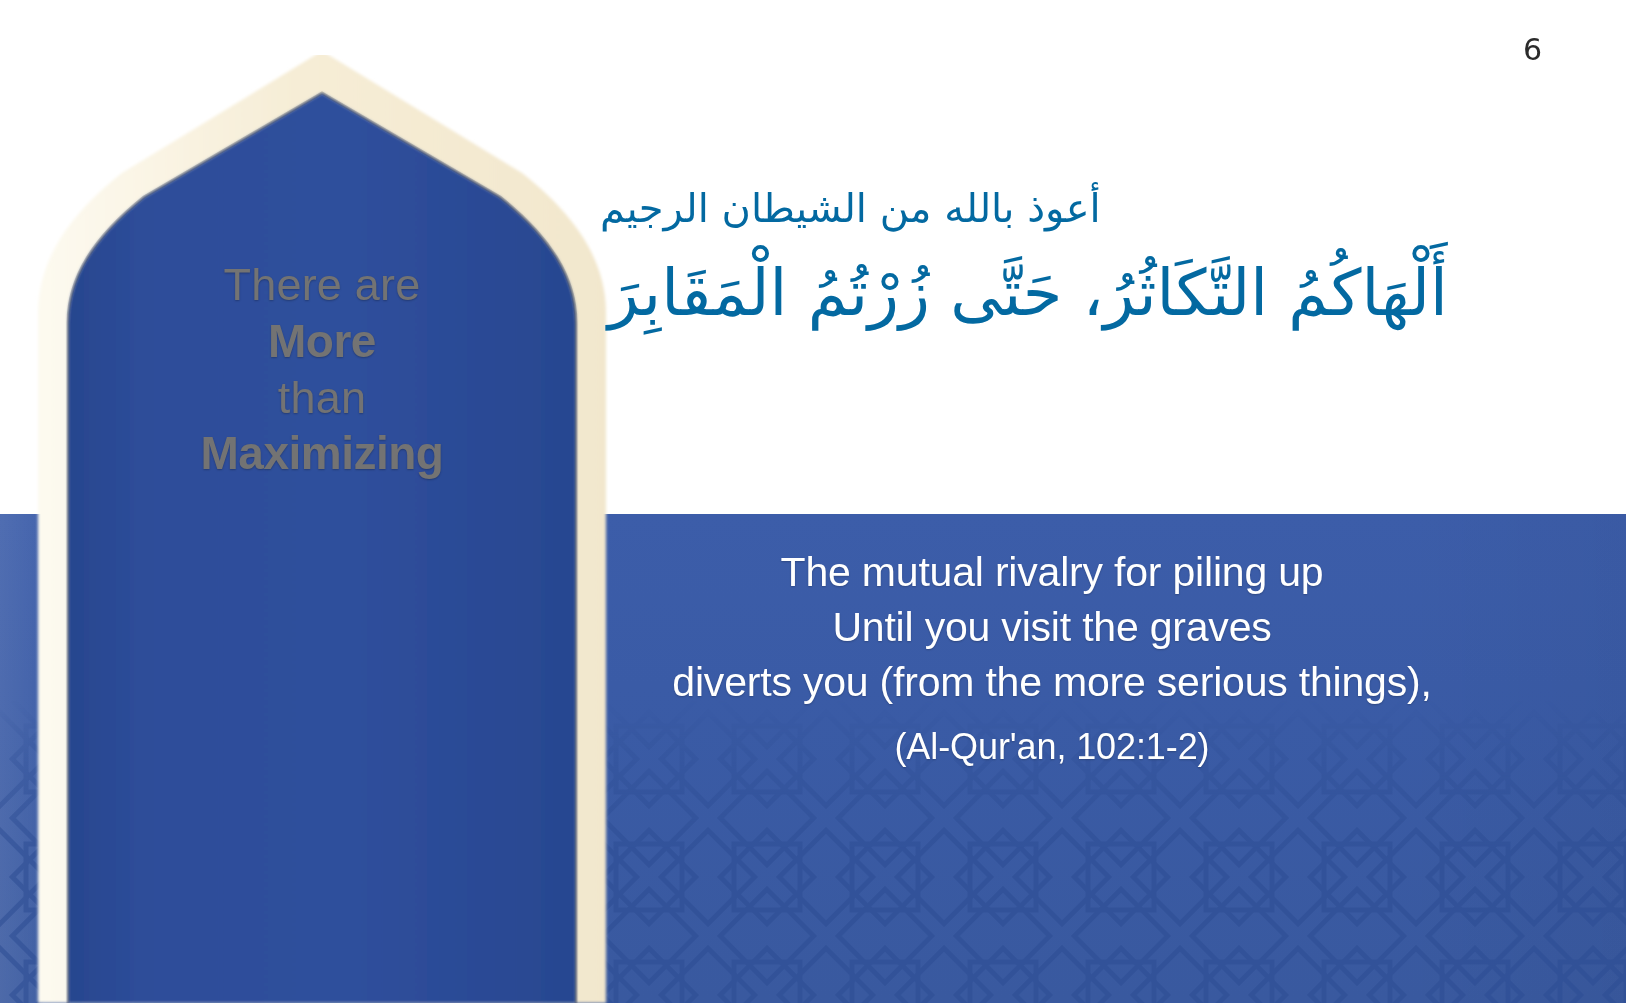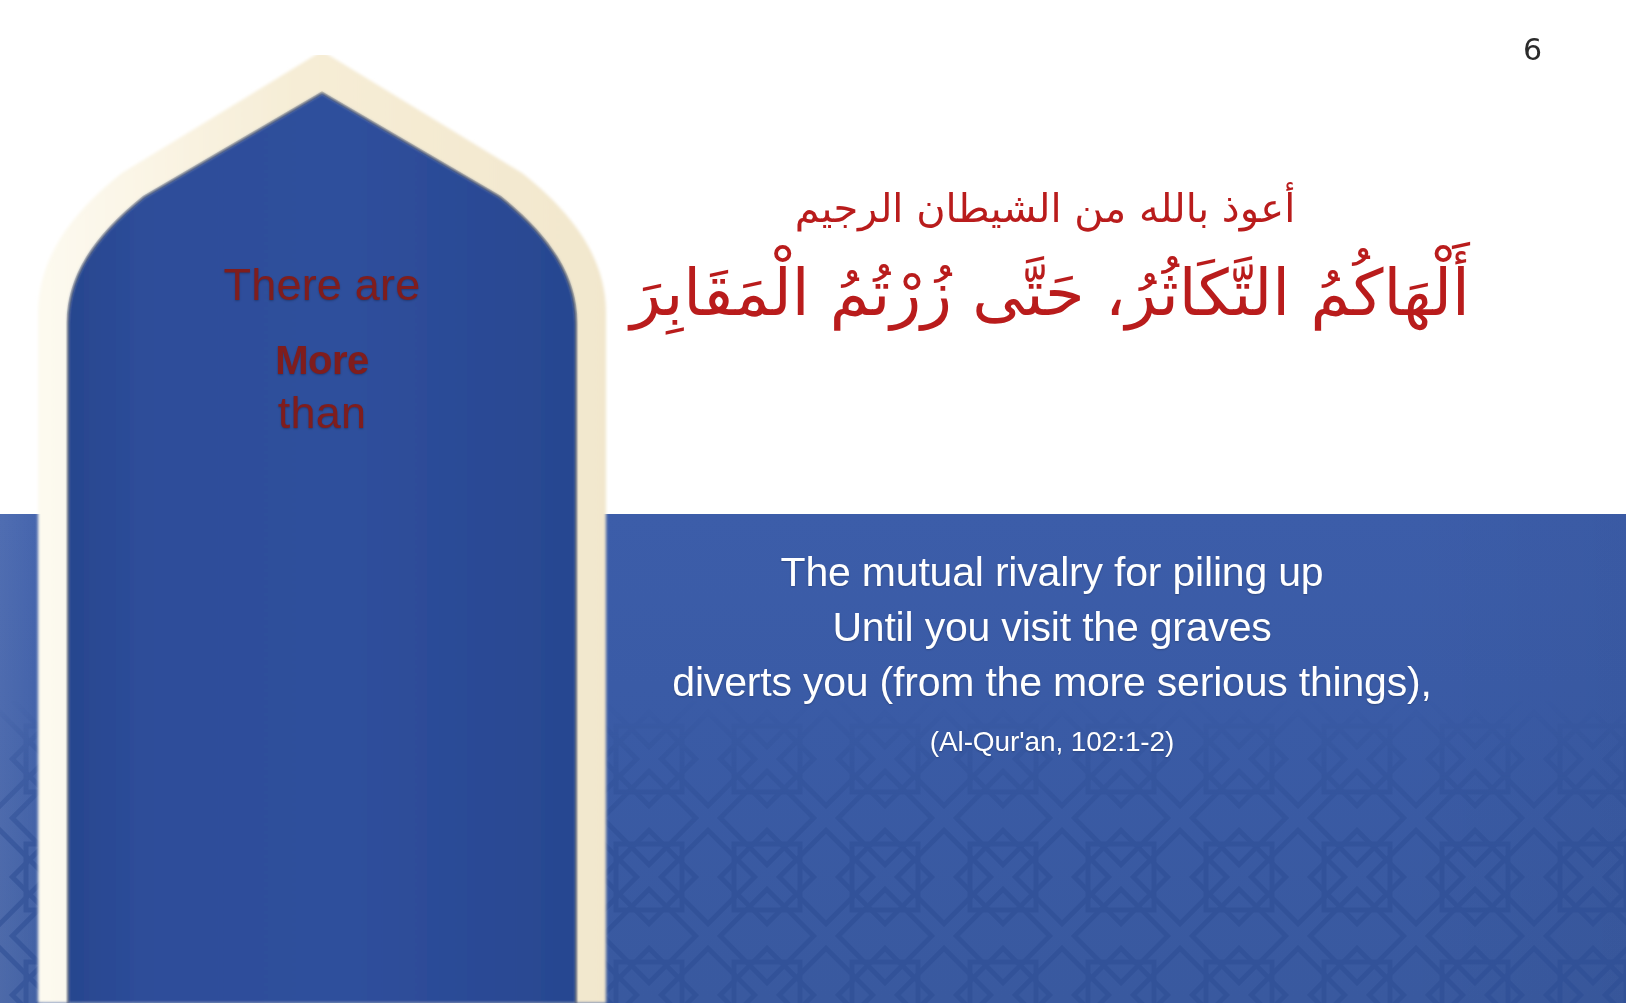--- a/index.html
+++ b/index.html
@@ -72,61 +72,60 @@
     width: 600px; height: 948px;
   }
 
   
   .arch-text {
     position: absolute;
     left: 55px;
     top: 205px;
     width: 490px;
     text-align: center;
-    color: #7f1d1d;
+    color: #737373;
     line-height: 1.04;
     text-shadow: 0 1px 2px rgba(0,0,0,0.25);
   }
   .arch-line-light {
     font-size: 45px;
     font-weight: 400;
     letter-spacing: 0.2px;
     padding: 2px 0 6px 0;
   }
   .arch-line-bold {
     font-size: 60px;
     font-weight: 700;
     letter-spacing: -0.5px;
     padding: 3px 0 7px 0;
   }
   .arch-line-bold.big {
-    font-size: 40px;
-    margin-top: 22px;
+    font-size: 46px;
   }
 
   
   .page-number {
     position: absolute;
     right: 84px;
     top: 32px;
     font-size: 30px;
     color: #2b2b2b;
     font-family: "DejaVu Sans", sans-serif;
     font-weight: 400;
   }
 
   
   .arabic-block {
     position: absolute;
     left: 600px;
     top: 180px;
     width: 900px;
-    text-align: center;
+    text-align: left;
     direction: rtl;
-    color: #b91c1c;
+    color: #0369a1;
     font-family: "DejaVu Sans", "Liberation Sans", sans-serif;
   }
   .isti3adha {
     font-size: 40px;
     line-height: 1.4;
     letter-spacing: 0px;
     margin: 0 0 14px 0;
     padding-right: 10px;
   }
   .ayah {
@@ -149,21 +148,21 @@
   }
   .tr-line {
     font-size: 41px;
     font-weight: 400;
     line-height: 1.34;
     letter-spacing: -0.2px;
     white-space: nowrap;
   }
   .citation {
     margin-top: 16px;
-    font-size: 28px;
+    font-size: 36px;
     font-weight: 400;
     letter-spacing: -0.1px;
   }
 </style>
 </head>
 <body>
 
 <div id="page">
 
   <div class="bg-white"></div>
@@ -230,20 +229,21 @@
                L 300 38
                L 478 142
                C 528 182, 554 222, 554 268
                L 554 948"></path>
     </svg>
 
     <div class="arch-text">
       <div class="arch-line-light">There are</div>
       <div class="arch-line-bold big">More</div>
       <div class="arch-line-light">than</div>
+      <div class="arch-line-bold big">Maximizing</div>
     </div>
   </div>
 
   <div class="page-number">6</div>
 
   <div class="arabic-block">
     <div class="isti3adha">أعوذ بالله من الشيطان الرجيم</div>
     <div class="ayah">أَلْهَاكُمُ التَّكَاثُرُ، حَتَّى زُرْتُمُ الْمَقَابِرَ</div>
   </div>
 

